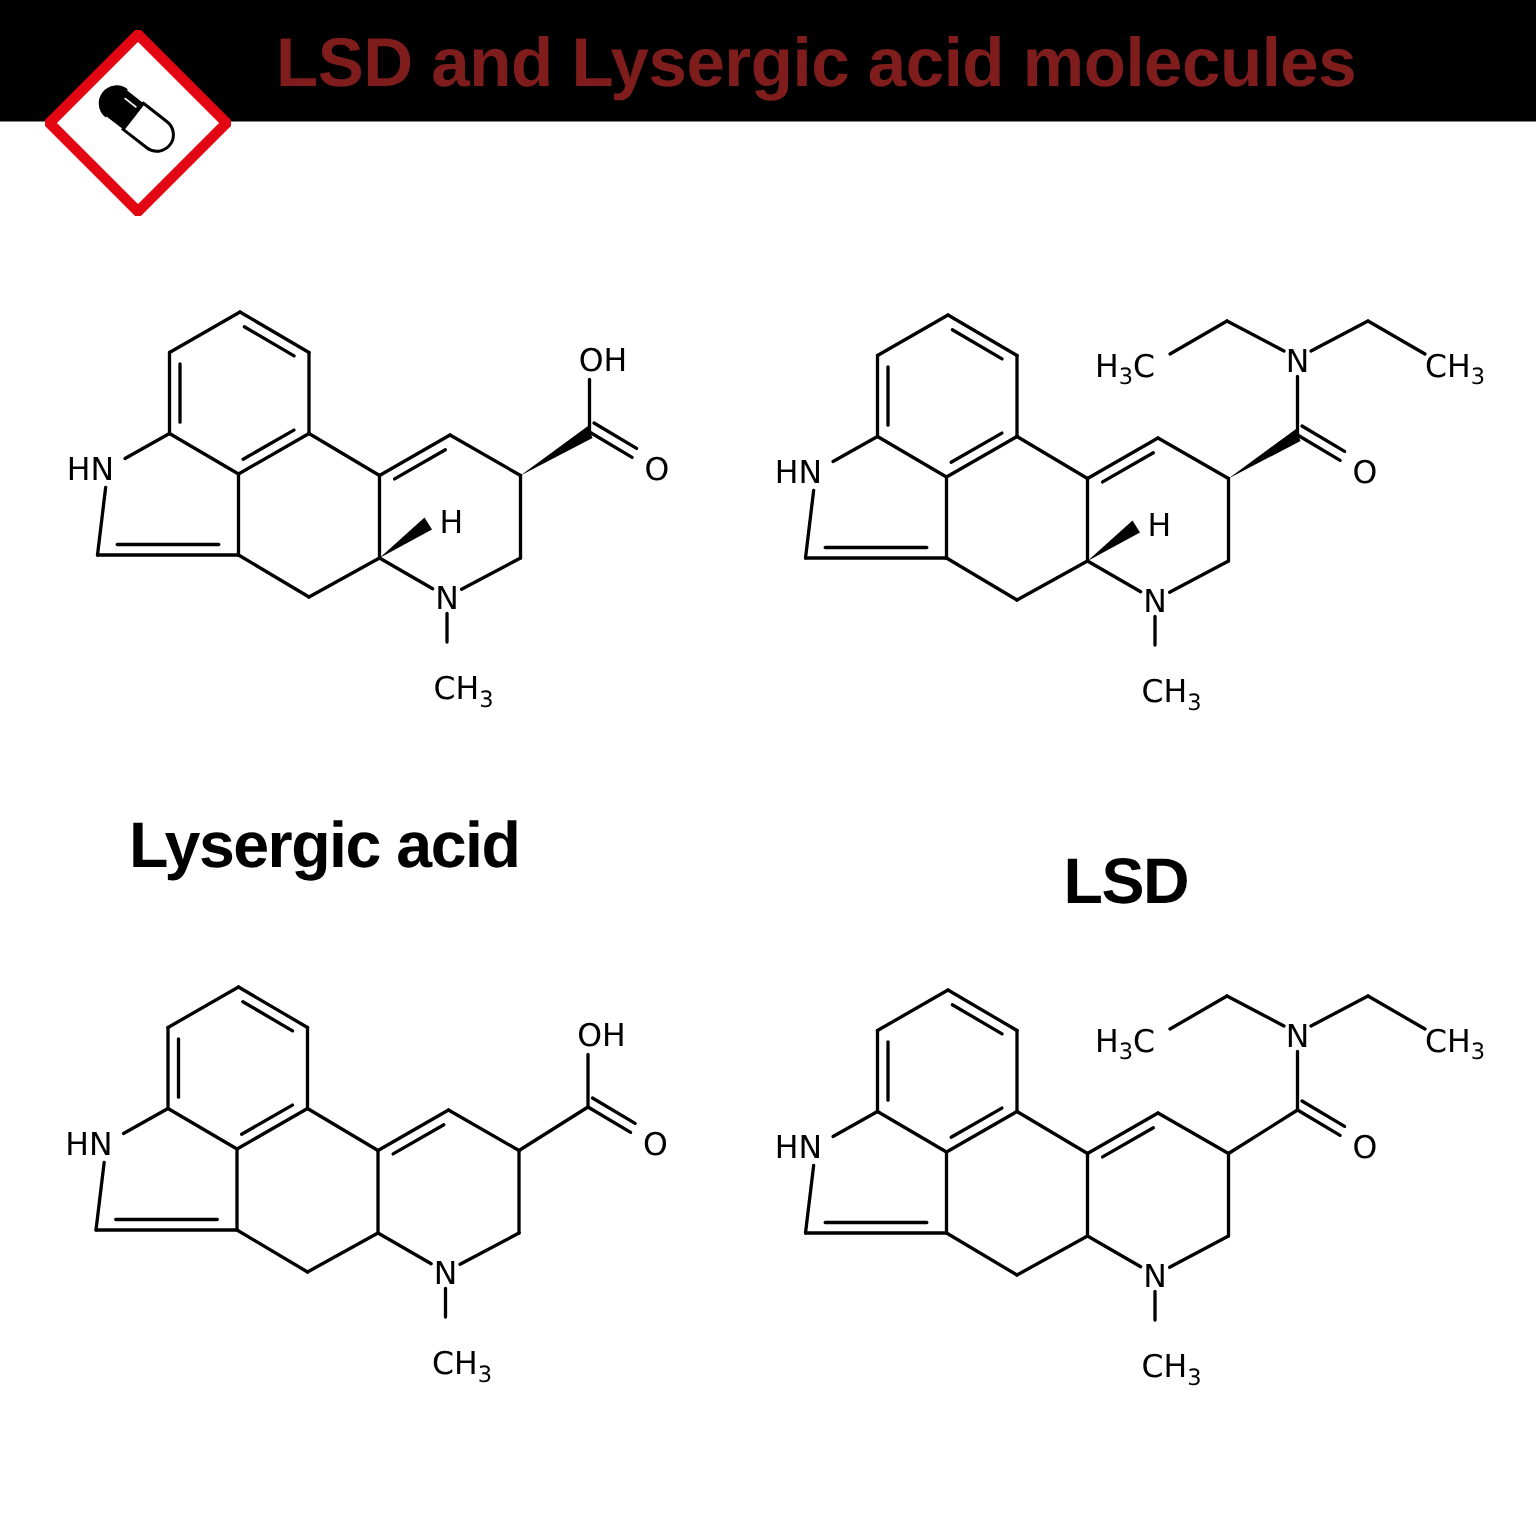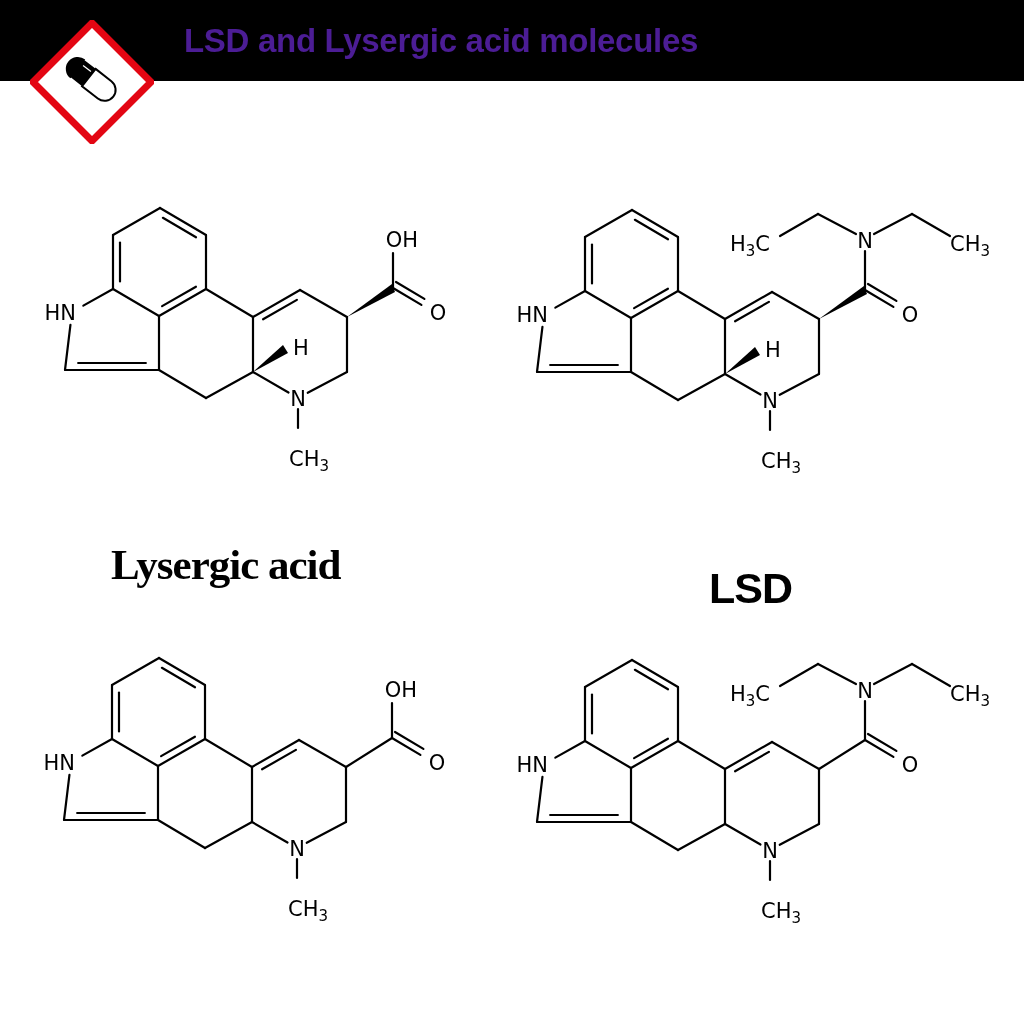--- a/index.html
+++ b/index.html
@@ -1,18 +1,18 @@
 <!DOCTYPE html>
 <html><head>
 <meta charset="utf-8">
 <style>
   html, body { margin: 0; padding: 0; background: #ffffff; }
   body { width: 1024px; height: 1024px; position: relative; overflow: hidden; font-family: "Liberation Sans", sans-serif; }
   .header-band { position: absolute; left: 0; top: 0; width: 1024px; height: 81px; background: #000000; }
-  .title { position: absolute; left: 184px; top: 8px; height: 66px; line-height: 66px; color: #4c1d95; font-weight: bold; font-size: 33px; letter-spacing: -0.3px; white-space: nowrap; font-family: "Liberation Sans", sans-serif; }
+  .title { position: absolute; left: 184px; top: 8px; height: 66px; line-height: 66px; color: #7f1d1d; font-weight: bold; font-size: 46px; letter-spacing: -0.3px; white-space: nowrap; font-family: "Liberation Sans", sans-serif; }
   .badge { position: absolute; left: 30px; top: 20px; width: 124px; height: 124px; }
   .canvas { position: absolute; left: 0; top: 0; width: 1024px; height: 1024px; }
   .label { position: absolute; font-weight: bold; font-size: 43px; color: #000; white-space: nowrap; font-family: "Liberation Sans", sans-serif; letter-spacing: -1px; }
   .atom { font-family: "DejaVu Sans", sans-serif; font-size: 21px; fill: #000; }
   .sub { font-size: 15px; }
 </style>
 </head>
 <body>
 
 <div class="header-band"></div>
@@ -184,14 +184,14 @@
       <text x="393" y="246" class="atom" text-anchor="middle"><tspan>N</tspan></text>
       <line x1="384" y1="232" x2="346" y2="212" stroke="#000" stroke-width="2.2" stroke-linecap="round"></line>
       <line x1="346" y1="212" x2="308" y2="234" stroke="#000" stroke-width="2.2" stroke-linecap="round"></line>
       <text x="298" y="249" class="atom" text-anchor="end"><tspan>H</tspan><tspan class="sub" dy="5">3</tspan><tspan dy="-5">C</tspan></text>
       <line x1="402" y1="232" x2="440" y2="212" stroke="#000" stroke-width="2.2" stroke-linecap="round"></line>
       <line x1="440" y1="212" x2="478" y2="234" stroke="#000" stroke-width="2.2" stroke-linecap="round"></line>
       <text x="478" y="249" class="atom" text-anchor="start"><tspan>CH</tspan><tspan class="sub" dy="5">3</tspan></text>
     </g>
   </svg>
 
-<div class="label" style="left:111px; top:540px;font-family:Liberation Serif, serif;">Lysergic acid</div>
+<div class="label" style="left:86px; top:540px;">Lysergic acid</div>
 <div class="label" style="left:709px; top:564px;">LSD</div>
 
 </body></html>

